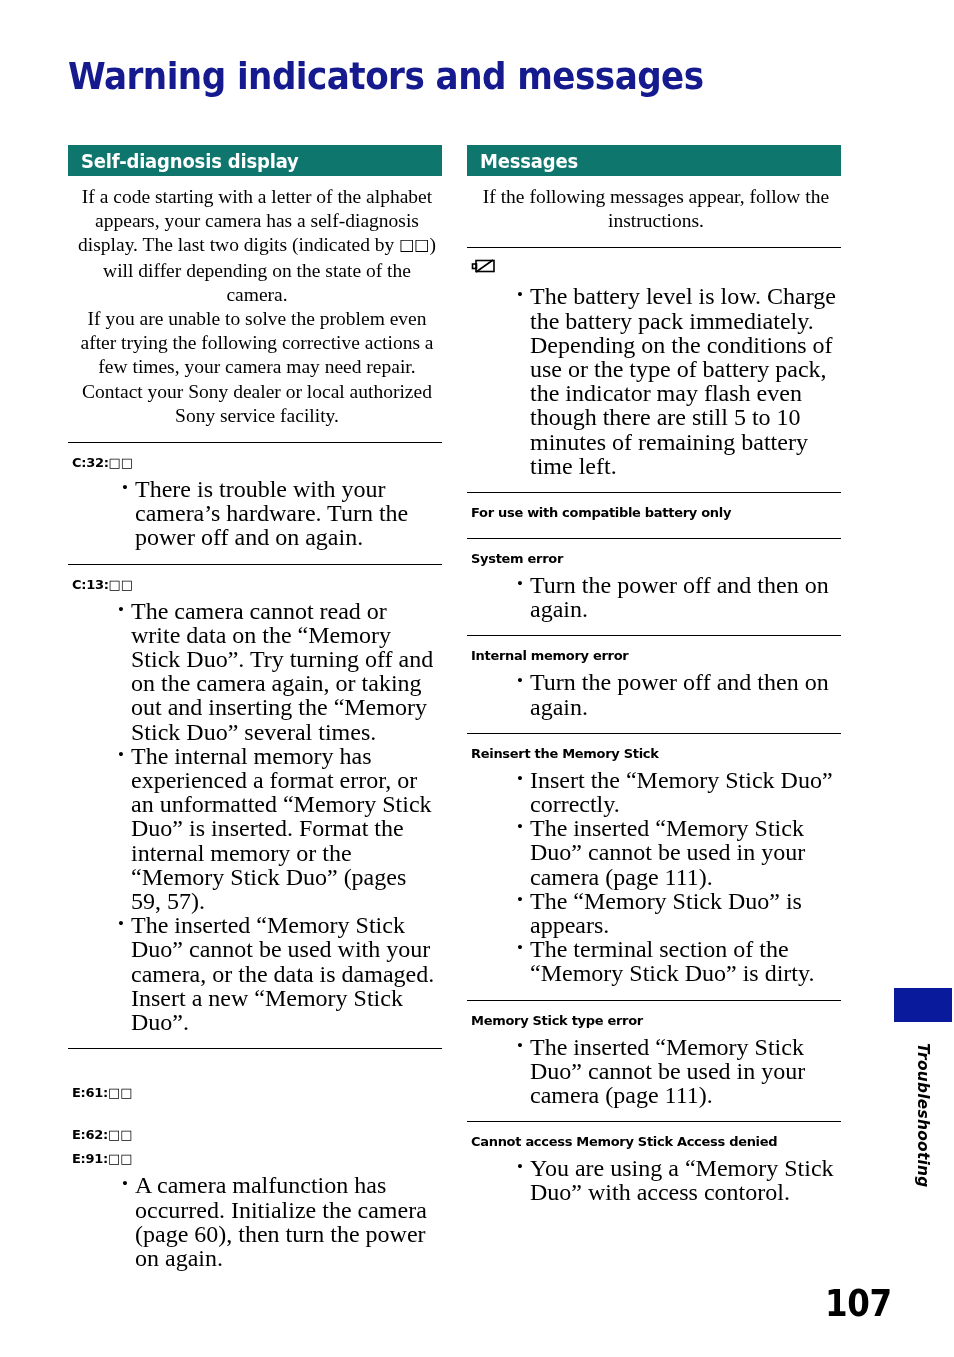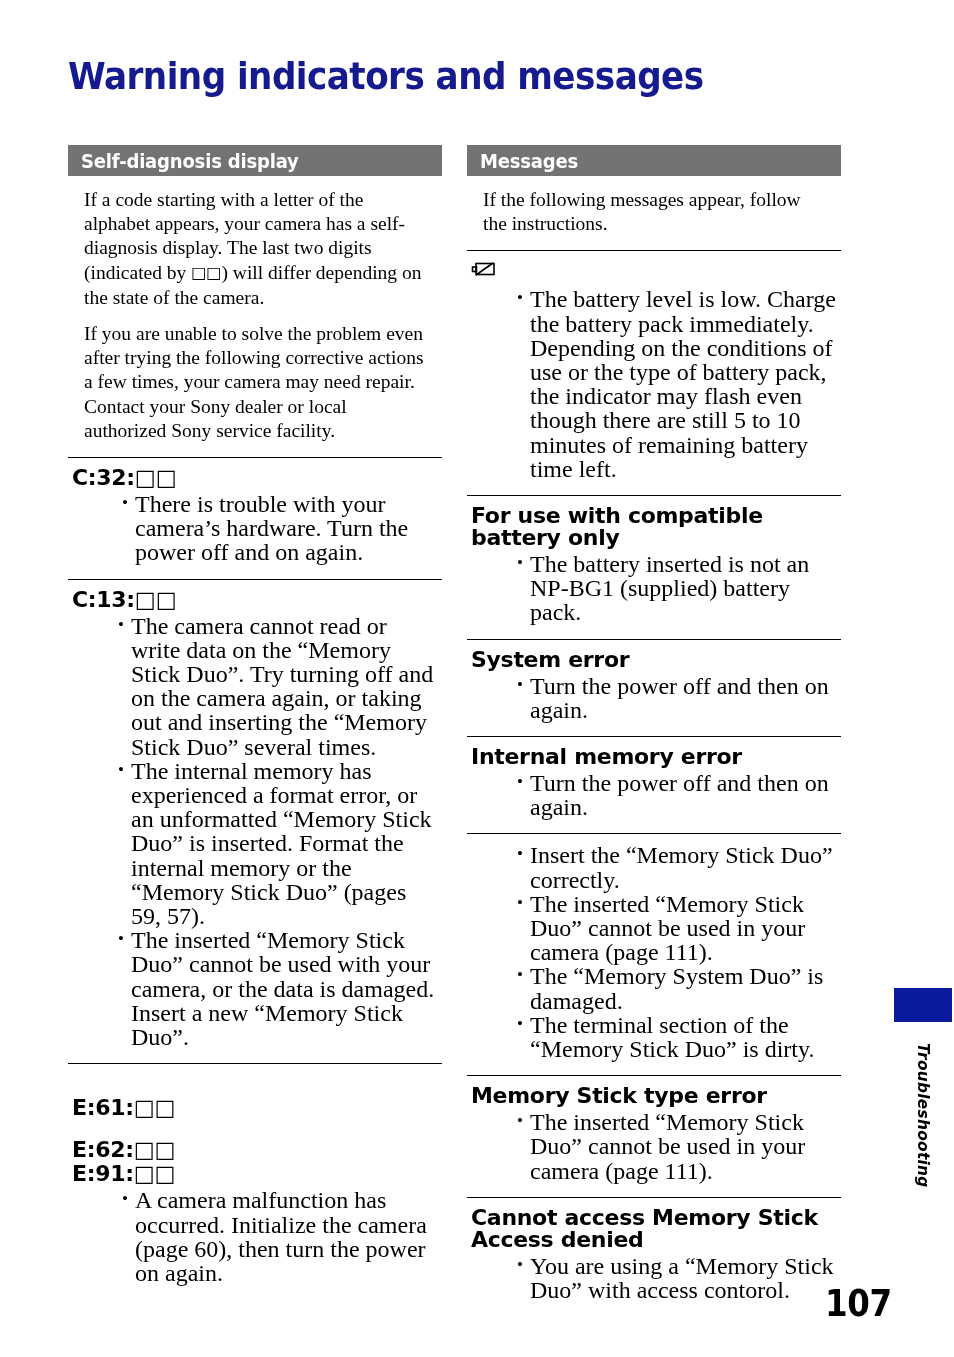--- a/index.html
+++ b/index.html
@@ -42,21 +42,21 @@
   .col {
     position: absolute;
     top: 145px;
     width: 374px;
   }
   .col-left  { left: 68px; }
   .col-right { left: 467px; }
 
   
   .section-bar {
-    background: #737373;
+    background: #0f766e;
     height: 31px;
     width: 100%;
     box-sizing: border-box;
     display: flex;
     align-items: center;
     padding-left: 13px;
     margin-bottom: 9px;
   }
   .section-bar-label {
     font-family: "DejaVu Sans", "Liberation Sans", sans-serif;
@@ -69,35 +69,35 @@
     letter-spacing: -0.2px;
   }
 
   
   .intro {
     font-size: 19.5px;
     line-height: 24.2px;
     margin: 0 0 0 4px;
     text-align: left;
   }
-  .intro p { margin: 12px; }
+  .intro p { margin: 0; text-align: center; }
 
   
   .rule {
     border: 0;
     border-top: 1.6px solid #000;
     margin: 14px 0 9px 0;
     width: 100%;
   }
 
   
   .entry-head {
     font-family: "DejaVu Sans", "Liberation Sans", sans-serif;
     font-weight: bold;
-    font-size: 22px;
+    font-size: 13px;
     line-height: 22px;
     margin: 0 0 2px 4px;
     letter-spacing: -0.3px;
   }
 
   .box-glyph {
     font-family: "DejaVu Sans", sans-serif;
     font-weight: normal;
     letter-spacing: 0px;
   }
@@ -246,41 +246,39 @@
           <line x1="5" y1="14" x2="22" y2="2" stroke="#000" stroke-width="1.6"></line>
         </svg>
       </span>
     </div>
     <ul class="bullets indent-sm">
       <li>The battery level is low. Charge the battery pack immediately. Depending on the conditions of use or the type of battery pack, the indicator may flash even though there are still 5 to 10 minutes of remaining battery time left.</li>
     </ul>
 
     <hr class="rule">
     <div class="entry-head">For use with compatible battery only</div>
-    <ul class="bullets indent-sm">
-      <li>The battery inserted is not an NP-BG1 (supplied) battery pack.</li>
-    </ul>
 
     <hr class="rule">
     <div class="entry-head">System error</div>
     <ul class="bullets indent-sm">
       <li>Turn the power off and then on again.</li>
     </ul>
 
     <hr class="rule">
     <div class="entry-head">Internal memory error</div>
     <ul class="bullets indent-sm">
       <li>Turn the power off and then on again.</li>
     </ul>
 
     <hr class="rule">
+    <div class="entry-head">Reinsert the Memory Stick</div>
     <ul class="bullets indent-sm">
       <li>Insert the “Memory Stick Duo” correctly.</li>
       <li>The inserted “Memory Stick Duo” cannot be used in your camera (page 111).</li>
-      <li>The “Memory System Duo” is damaged.</li>
+      <li>The “Memory Stick Duo” is appears.</li>
       <li>The terminal section of the “Memory Stick Duo” is dirty.</li>
     </ul>
 
     <hr class="rule">
     <div class="entry-head">Memory Stick type error</div>
     <ul class="bullets indent-sm">
       <li>The inserted “Memory Stick Duo” cannot be used in your camera (page 111).</li>
     </ul>
 
     <hr class="rule">

